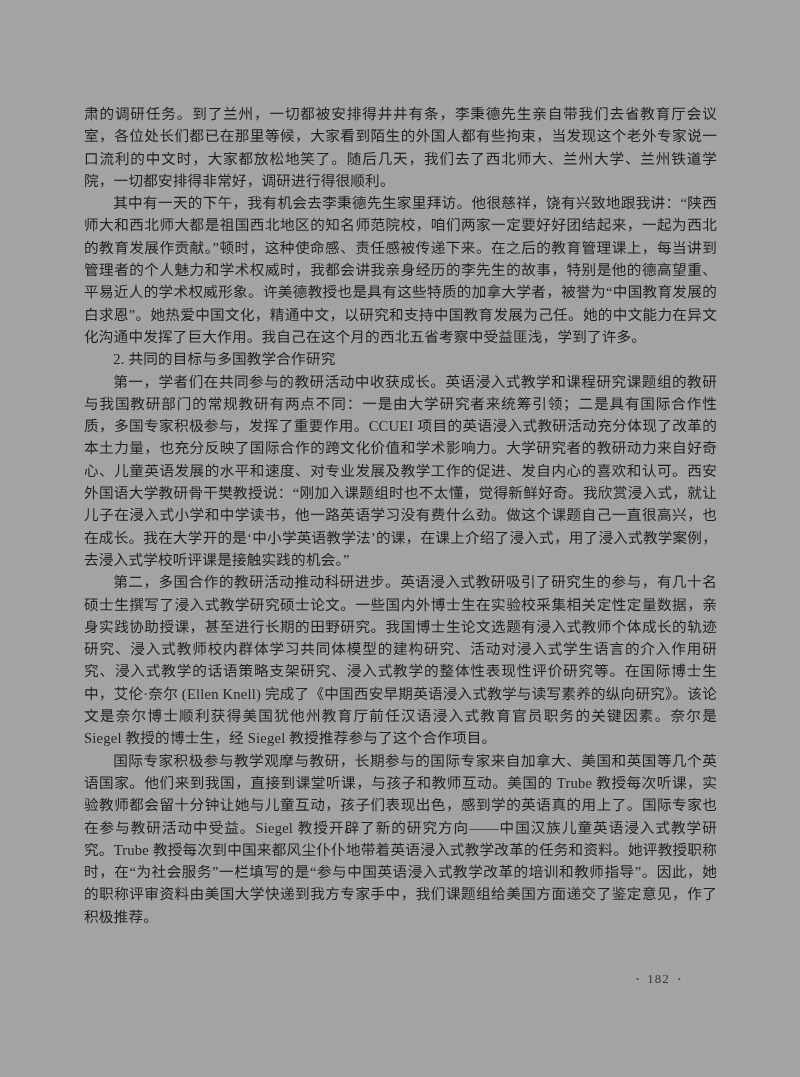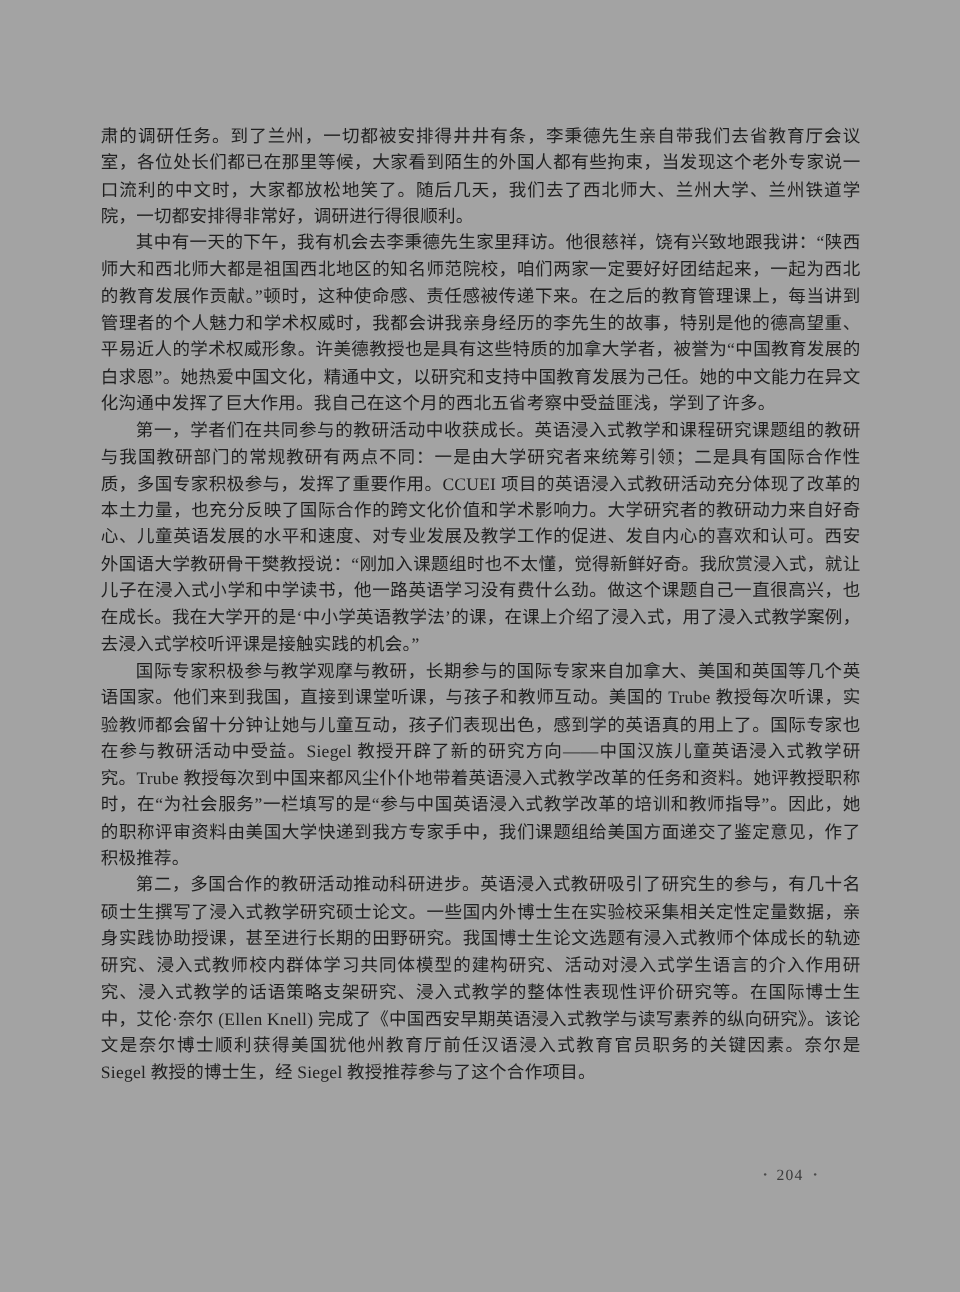--- a/index.html
+++ b/index.html
@@ -61,24 +61,25 @@
   }
 </style>
 </head>
 <body>
 
 <div class="page">
 
   <main class="text-block">
     <p class="para no-indent">肃的调研任务。到了兰州，一切都被安排得井井有条，李秉德先生亲自带我们去省教育厅会议室，各位处长们都已在那里等候，大家看到陌生的外国人都有些拘束，当发现这个老外专家说一口流利的中文时，大家都放松地笑了。随后几天，我们去了西北师大、兰州大学、兰州铁道学院，一切都安排得非常好，调研进行得很顺利。</p>
     <p class="para">其中有一天的下午，我有机会去李秉德先生家里拜访。他很慈祥，饶有兴致地跟我讲：“陕西师大和西北师大都是祖国西北地区的知名师范院校，咱们两家一定要好好团结起来，一起为西北的教育发展作贡献。”顿时，这种使命感、责任感被传递下来。在之后的教育管理课上，每当讲到管理者的个人魅力和学术权威时，我都会讲我亲身经历的李先生的故事，特别是他的德高望重、平易近人的学术权威形象。许美德教授也是具有这些特质的加拿大学者，被誉为“中国教育发展的白求恩”。她热爱中国文化，精通中文，以研究和支持中国教育发展为己任。她的中文能力在异文化沟通中发挥了巨大作用。我自己在这个月的西北五省考察中受益匪浅，学到了许多。</p>
+    <p class="para heading">2. 共同的目标与多国教学合作研究</p>
     <p class="para">第一，学者们在共同参与的教研活动中收获成长。英语浸入式教学和课程研究课题组的教研与我国教研部门的常规教研有两点不同：一是由大学研究者来统筹引领；二是具有国际合作性质，多国专家积极参与，发挥了重要作用。CCUEI 项目的英语浸入式教研活动充分体现了改革的本土力量，也充分反映了国际合作的跨文化价值和学术影响力。大学研究者的教研动力来自好奇心、儿童英语发展的水平和速度、对专业发展及教学工作的促进、发自内心的喜欢和认可。西安外国语大学教研骨干樊教授说：“刚加入课题组时也不太懂，觉得新鲜好奇。我欣赏浸入式，就让儿子在浸入式小学和中学读书，他一路英语学习没有费什么劲。做这个课题自己一直很高兴，也在成长。我在大学开的是‘中小学英语教学法’的课，在课上介绍了浸入式，用了浸入式教学案例，去浸入式学校听评课是接触实践的机会。”</p>
+    <p class="para">第二，多国合作的教研活动推动科研进步。英语浸入式教研吸引了研究生的参与，有几十名硕士生撰写了浸入式教学研究硕士论文。一些国内外博士生在实验校采集相关定性定量数据，亲身实践协助授课，甚至进行长期的田野研究。我国博士生论文选题有浸入式教师个体成长的轨迹研究、浸入式教师校内群体学习共同体模型的建构研究、活动对浸入式学生语言的介入作用研究、浸入式教学的话语策略支架研究、浸入式教学的整体性表现性评价研究等。在国际博士生中，艾伦·奈尔 (Ellen Knell) 完成了《中国西安早期英语浸入式教学与读写素养的纵向研究》。该论文是奈尔博士顺利获得美国犹他州教育厅前任汉语浸入式教育官员职务的关键因素。奈尔是 Siegel 教授的博士生，经 Siegel 教授推荐参与了这个合作项目。</p>
     <p class="para">国际专家积极参与教学观摩与教研，长期参与的国际专家来自加拿大、美国和英国等几个英语国家。他们来到我国，直接到课堂听课，与孩子和教师互动。美国的 Trube 教授每次听课，实验教师都会留十分钟让她与儿童互动，孩子们表现出色，感到学的英语真的用上了。国际专家也在参与教研活动中受益。Siegel 教授开辟了新的研究方向——中国汉族儿童英语浸入式教学研究。Trube 教授每次到中国来都风尘仆仆地带着英语浸入式教学改革的任务和资料。她评教授职称时，在“为社会服务”一栏填写的是“参与中国英语浸入式教学改革的培训和教师指导”。因此，她的职称评审资料由美国大学快递到我方专家手中，我们课题组给美国方面递交了鉴定意见，作了积极推荐。</p>
-    <p class="para">第二，多国合作的教研活动推动科研进步。英语浸入式教研吸引了研究生的参与，有几十名硕士生撰写了浸入式教学研究硕士论文。一些国内外博士生在实验校采集相关定性定量数据，亲身实践协助授课，甚至进行长期的田野研究。我国博士生论文选题有浸入式教师个体成长的轨迹研究、浸入式教师校内群体学习共同体模型的建构研究、活动对浸入式学生语言的介入作用研究、浸入式教学的话语策略支架研究、浸入式教学的整体性表现性评价研究等。在国际博士生中，艾伦·奈尔 (Ellen Knell) 完成了《中国西安早期英语浸入式教学与读写素养的纵向研究》。该论文是奈尔博士顺利获得美国犹他州教育厅前任汉语浸入式教育官员职务的关键因素。奈尔是 Siegel 教授的博士生，经 Siegel 教授推荐参与了这个合作项目。</p>
   </main>
 
   <footer class="page-footer">
     <span class="dot">•</span>
-    <span class="page-number">204</span>
+    <span class="page-number">182</span>
     <span class="dot">•</span>
   </footer>
 
 </div>
 
 </body></html>

